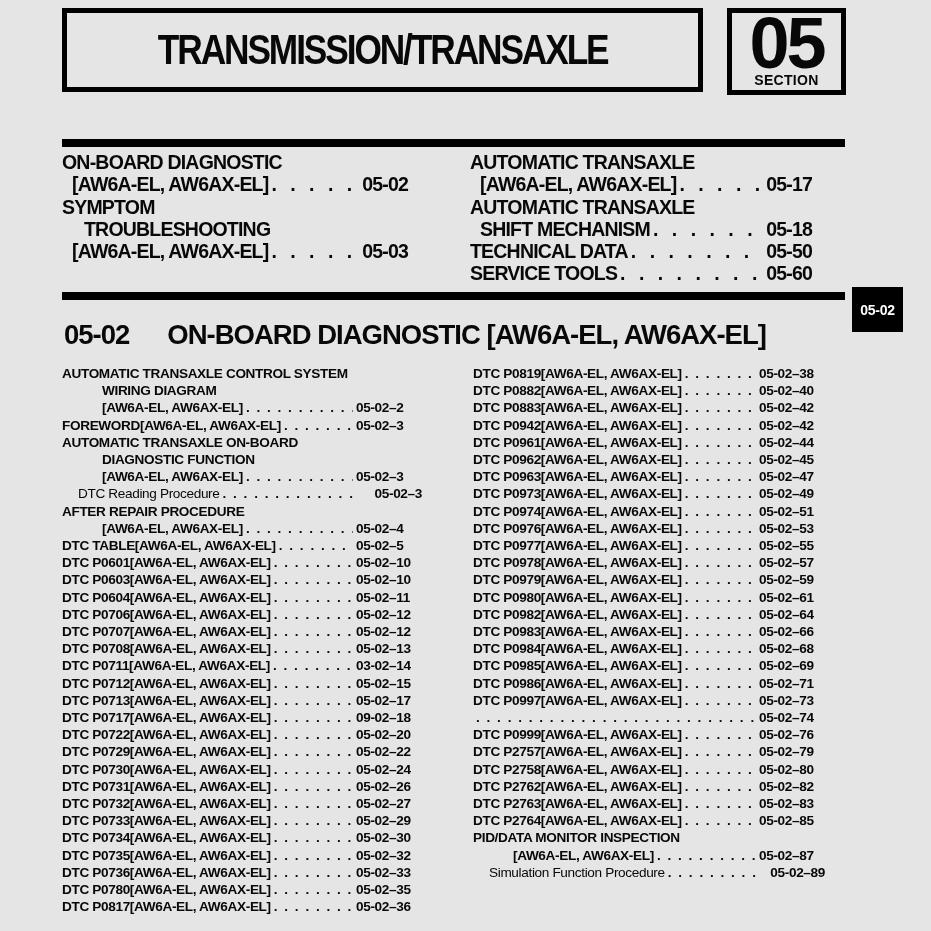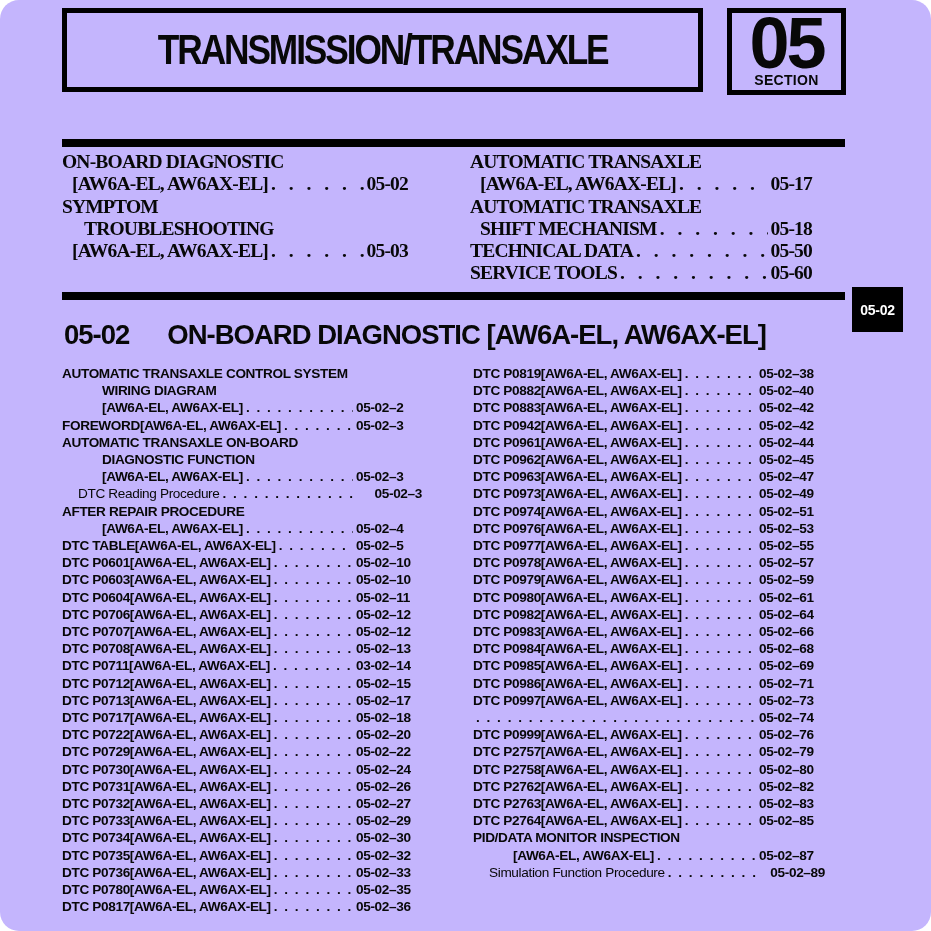--- a/index.html
+++ b/index.html
@@ -1,18 +1,18 @@
 <!DOCTYPE html>
 <html><head>
 <meta charset="utf-8">
 <style>
   html,body{margin:0;padding:0;background:#ffffff;}
   .sheet{
-    position:relative;width:931px;height:931px;background:#c4b5fd;
-    font-family:"Liberation Sans",sans-serif;color:#080808;overflow:hidden;border-radius:19px;
+    position:relative;width:931px;height:931px;background:#e5e5e5;
+    font-family:"Liberation Sans",sans-serif;color:#080808;overflow:hidden;
   }
   
   .hdr-box{
     position:absolute;left:62px;top:8px;width:641px;height:84px;
     border:5px solid #000;box-sizing:border-box;
     display:flex;align-items:center;justify-content:center;
   }
   .hdr-title{
     font-weight:bold;font-size:42px;letter-spacing:-2.5px;white-space:nowrap;
     transform:scaleX(0.84);transform-origin:center;
@@ -36,21 +36,21 @@
   
   .row{display:flex;align-items:baseline;white-space:nowrap;}
   .t{flex:0 0 auto;}
   .dots{flex:1 1 0;overflow:hidden;margin:0 3px;}
   .dots::after{content:". . . . . . . . . . . . . . . . . . . . . . . . . . . . . . . . . . . . . . . .";}
   .pg{flex:0 0 auto;font-weight:bold;}
   .light > .t{font-weight:normal;}
   
   .toc{
     position:absolute;top:151px;font-weight:bold;font-size:19.5px;
-    line-height:22.3px;letter-spacing:-0.8px;font-family:Liberation Serif, serif;
+    line-height:22.3px;letter-spacing:-0.8px;
   }
   .toc-left{left:62px;width:346px;}
   .toc-right{left:470px;width:342px;}
   .toc .ind1{padding-left:10px;}
   .toc .ind2{padding-left:22px;}
   .toc .dots::after{letter-spacing:4px;}
   
   .heading{
     position:absolute;left:64px;top:319px;display:flex;align-items:baseline;
     font-weight:bold;font-size:27.5px;letter-spacing:-1px;white-space:nowrap;
@@ -230,21 +230,21 @@
         <span class="pg">05-02–15</span>
       </div>
       <div class="row ind0">
         <span class="t">DTC P0713[AW6A-EL, AW6AX-EL]</span>
         <span class="dots"></span>
         <span class="pg">05-02–17</span>
       </div>
       <div class="row ind0">
         <span class="t">DTC P0717[AW6A-EL, AW6AX-EL]</span>
         <span class="dots"></span>
-        <span class="pg">05-02–18</span>
+        <span class="pg">09-02–18</span>
       </div>
       <div class="row ind0">
         <span class="t">DTC P0722[AW6A-EL, AW6AX-EL]</span>
         <span class="dots"></span>
         <span class="pg">05-02–20</span>
       </div>
       <div class="row ind0">
         <span class="t">DTC P0729[AW6A-EL, AW6AX-EL]</span>
         <span class="dots"></span>
         <span class="pg">05-02–22</span>

